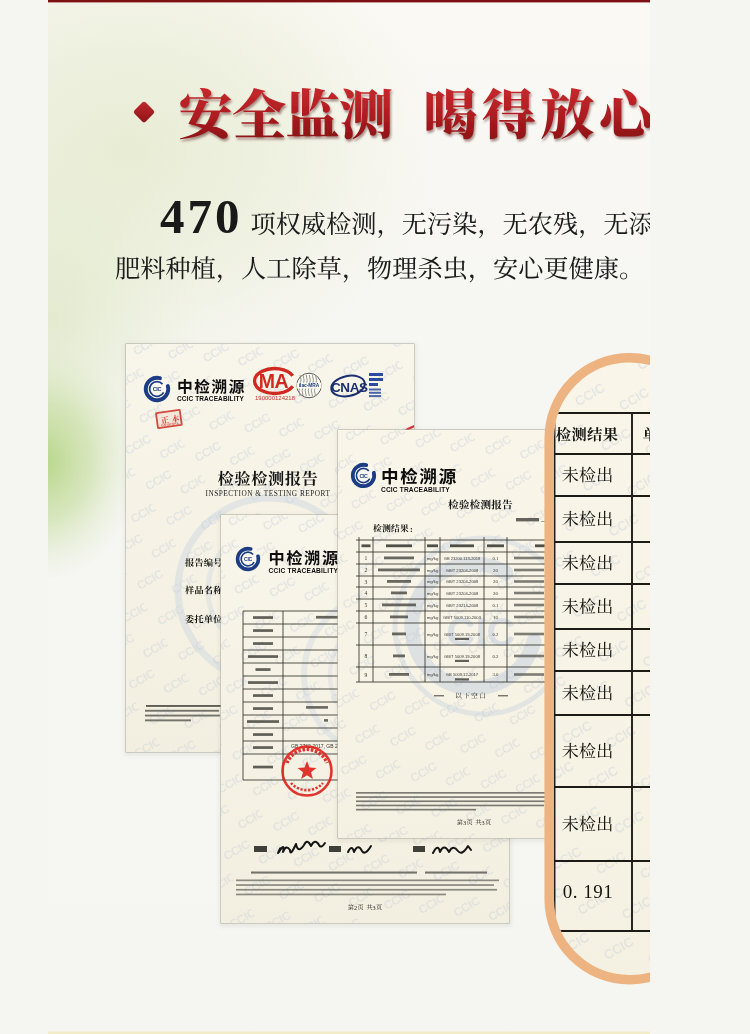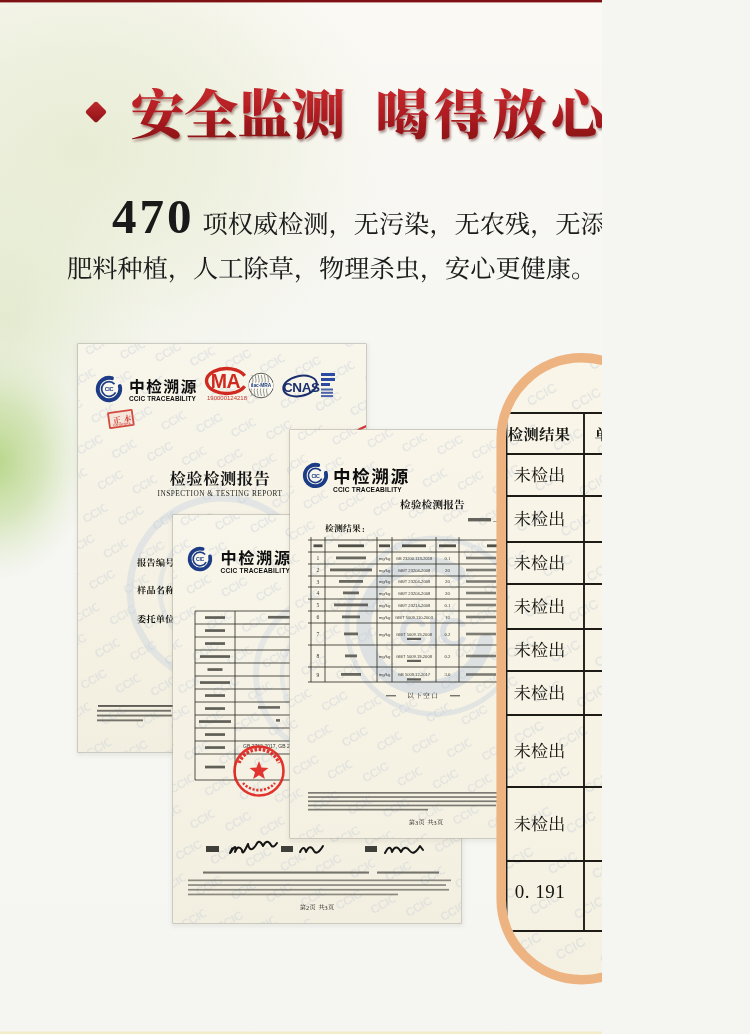--- a/index.html
+++ b/index.html
@@ -1,15 +1,15 @@
 <!DOCTYPE html>
 <html><head><meta charset="utf-8">
 <style>
 html,body{margin:0;padding:0;background:#f5f5f1;font-family:"Liberation Sans",sans-serif;}
-#page{width:602px;height:1034px;position:relative;overflow:hidden;}
+#page{width:602px;height:1034px;position:relative;overflow:hidden;margin-left:48px;}
 </style></head>
 <body>
 
 <div id="page">
 <svg width="750" height="1034" viewBox="0 0 750 1034">
 <defs>
         <linearGradient id="bgGrad" x1="0" y1="0" x2="0" y2="1">
           <stop offset="0" stop-color="#faf9f4"></stop>
           <stop offset="0.35" stop-color="#f6f6f2"></stop>
           <stop offset="1" stop-color="#f5f5f1"></stop>

